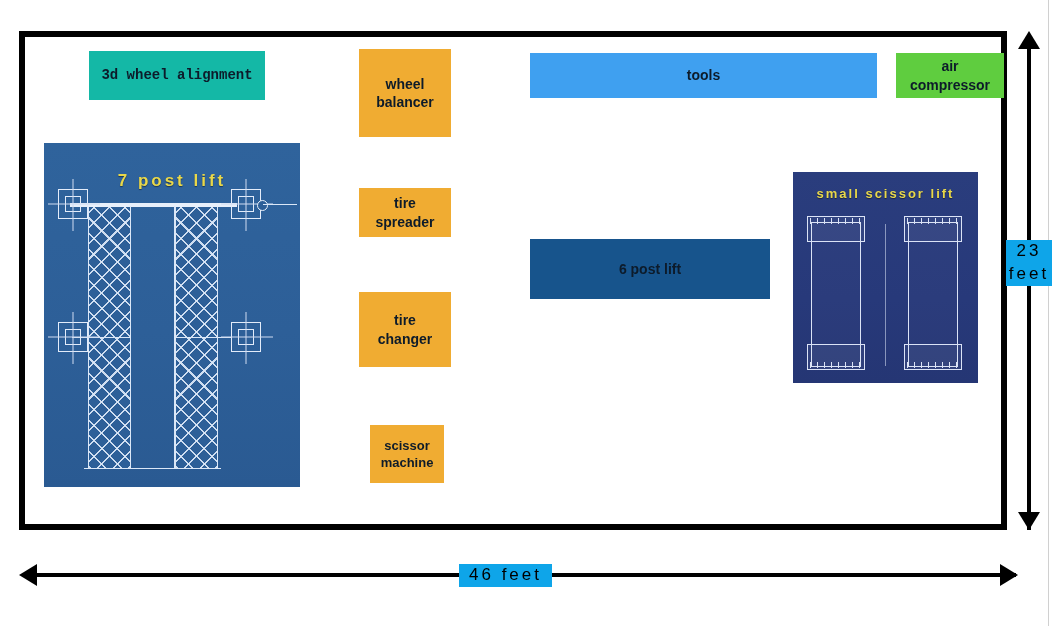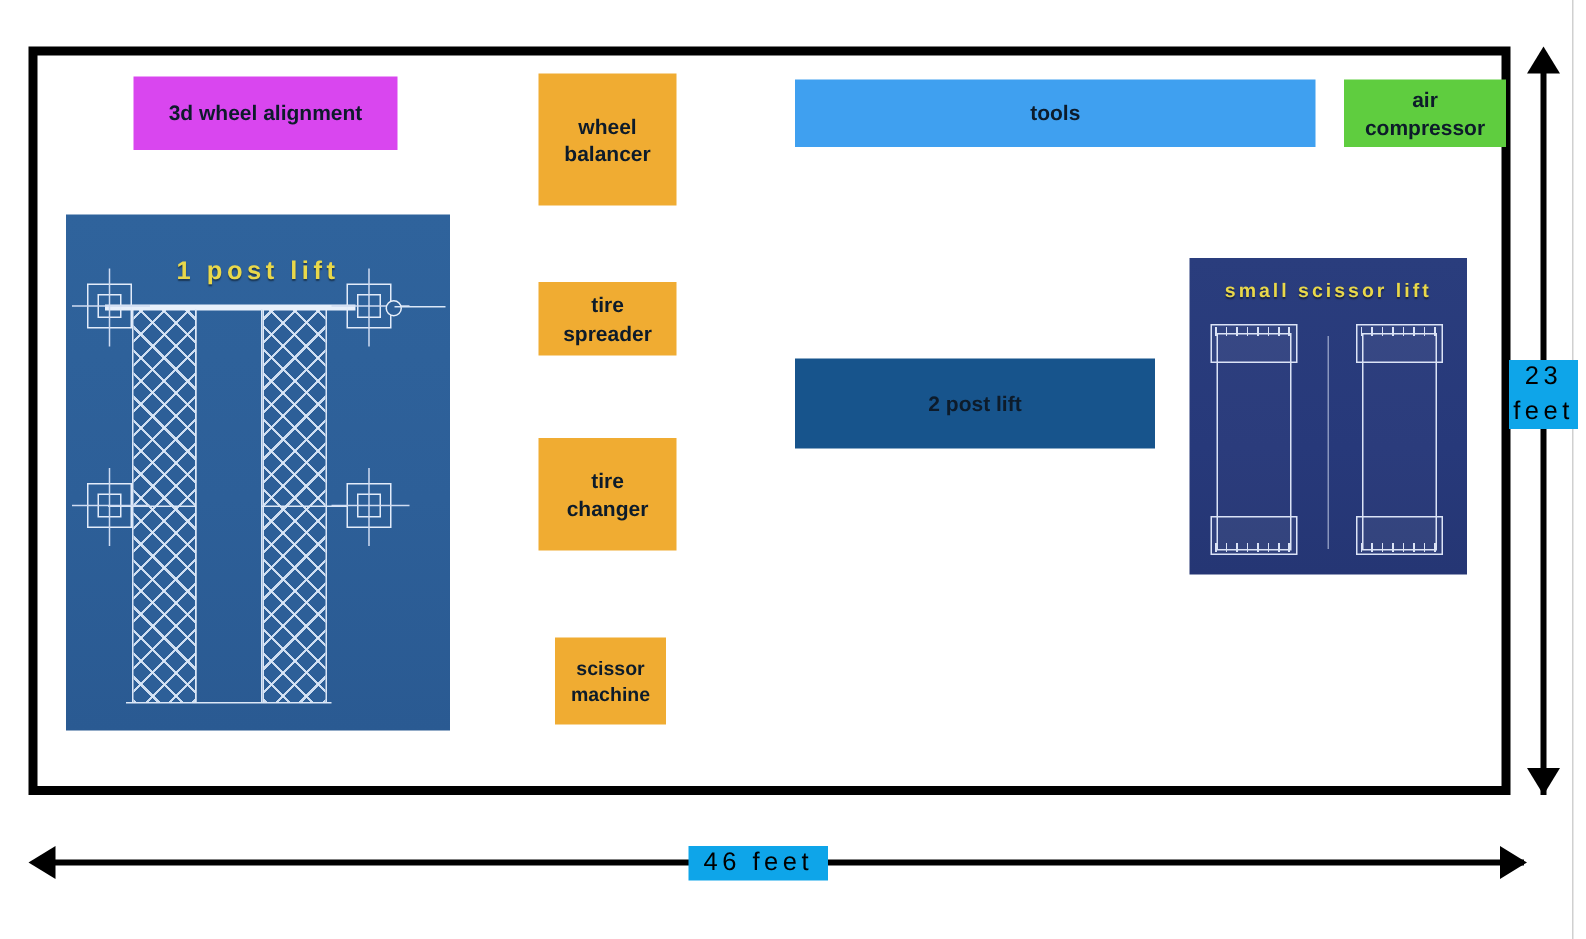--- a/index.html
+++ b/index.html
@@ -216,21 +216,21 @@
 </style>
 </head>
 <body>
 
 <div id="stage">
 
   <div class="page-edge"></div>
 
   <div class="shop-frame"></div>
 
-  <div class="block" id="blk-alignment" style="left:89px; top:51px; width:176px; height:49px; background:#d946ef;">
+  <div class="block" id="blk-alignment" style="left:89px; top:51px; width:176px; height:49px; background:#14b8a6;font-family:Liberation Mono, monospace;">
     <span>3d wheel alignment</span>
   </div>
 
   <div class="block" id="blk-wheel-balancer" style="left:359px; top:49px; width:92px; height:88px; background:#f0ac32;">
     <div>
       <span>wheel</span>
       <span>balancer</span>
     </div>
   </div>
 
@@ -260,26 +260,26 @@
       <span>air</span>
       <span>compressor</span>
     </div>
   </div>
 
   <div class="block" id="blk-tools" style="left:530px; top:53px; width:347px; height:45px; background:#3fa0f0;">
     <span>tools</span>
   </div>
 
   <div class="block" id="blk-2-post-lift" style="left:530px; top:239px; width:240px; height:60px; background:#17548c;">
-    <span>2 post lift</span>
+    <span>6 post lift</span>
   </div>
 
   <div class="bp" id="four-post-panel">
 
-    <div class="bp-title">1 post lift</div>
+    <div class="bp-title">7 post lift</div>
 
     <div class="runway" style="left:44px; top:63px; width:41px; height:262px;"></div>
     <div class="runway" style="left:131px; top:63px; width:41px; height:262px;"></div>
 
     <div class="cross-beam" style="left:26px; top:60px; width:167px;"></div>
 
     <div class="hline" style="left:40px; top:325px; width:137px;"></div>
     <div class="hline" style="left:28px; top:194px; width:58px;"></div>
     <div class="hline" style="left:130px; top:194px; width:58px;"></div>
     <div class="vline" style="left:86px; top:63px; height:262px;"></div>

